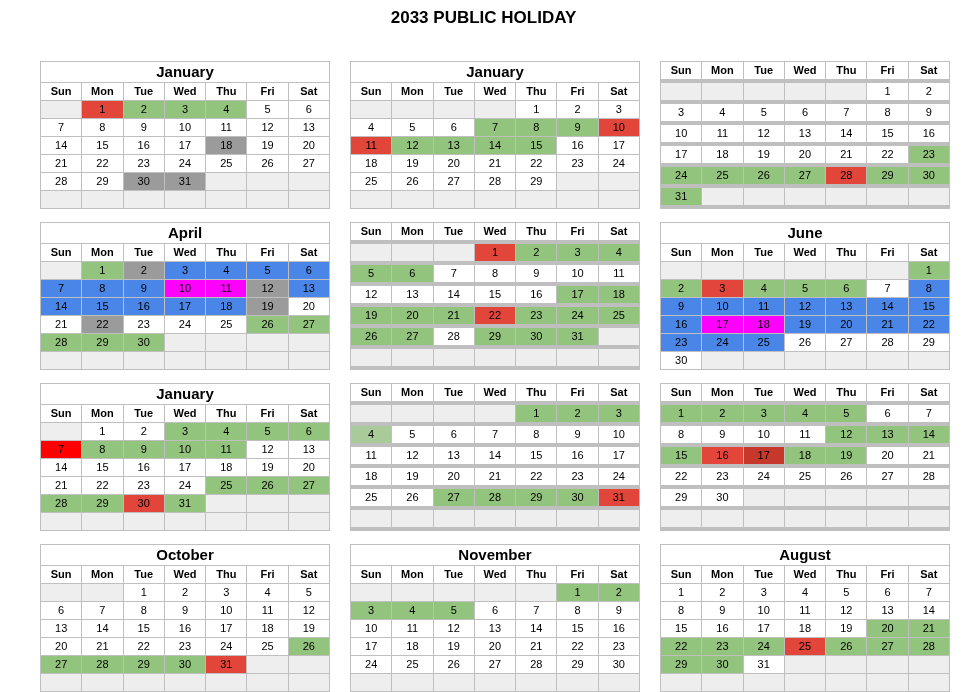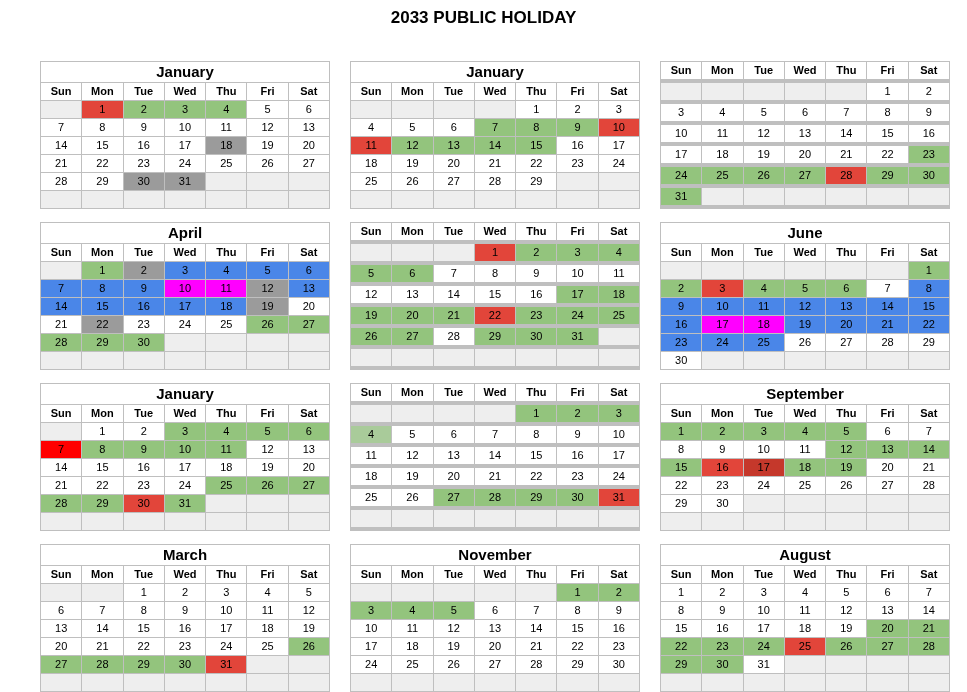--- a/index.html
+++ b/index.html
@@ -473,21 +473,20 @@
       <div class="day-cell" style="background: rgb(226, 69, 58);">31</div>
       <div class="day-cell" style="background: rgb(238, 238, 238);"></div>
       <div class="day-cell" style="background: rgb(238, 238, 238);"></div>
       <div class="day-cell" style="background: rgb(238, 238, 238);"></div>
       <div class="day-cell" style="background: rgb(238, 238, 238);"></div>
       <div class="day-cell" style="background: rgb(238, 238, 238);"></div>
       <div class="day-cell" style="background: rgb(238, 238, 238);"></div>
       <div class="day-cell" style="background: rgb(238, 238, 238);"></div>
     </div>
     <div class="month">
-      <div class="month-title">September</div>
       <div class="dow-cell">Sun</div>
       <div class="dow-cell">Mon</div>
       <div class="dow-cell">Tue</div>
       <div class="dow-cell">Wed</div>
       <div class="dow-cell">Thu</div>
       <div class="dow-cell">Fri</div>
       <div class="dow-cell">Sat</div>
       <div class="day-cell" style="background: rgb(147, 196, 125);">1</div>
       <div class="day-cell" style="background: rgb(147, 196, 125);">2</div>
       <div class="day-cell" style="background: rgb(147, 196, 125);">3</div>
@@ -525,21 +524,21 @@
       <div class="day-cell" style="background: rgb(238, 238, 238);"></div>
       <div class="day-cell" style="background: rgb(238, 238, 238);"></div>
       <div class="day-cell" style="background: rgb(238, 238, 238);"></div>
       <div class="day-cell" style="background: rgb(238, 238, 238);"></div>
       <div class="day-cell" style="background: rgb(238, 238, 238);"></div>
       <div class="day-cell" style="background: rgb(238, 238, 238);"></div>
       <div class="day-cell" style="background: rgb(238, 238, 238);"></div>
       <div class="day-cell" style="background: rgb(238, 238, 238);"></div>
     </div>
     <div class="month">
-      <div class="month-title">March</div>
+      <div class="month-title">October</div>
       <div class="dow-cell">Sun</div>
       <div class="dow-cell">Mon</div>
       <div class="dow-cell">Tue</div>
       <div class="dow-cell">Wed</div>
       <div class="dow-cell">Thu</div>
       <div class="dow-cell">Fri</div>
       <div class="dow-cell">Sat</div>
       <div class="day-cell" style="background: rgb(238, 238, 238);"></div>
       <div class="day-cell" style="background: rgb(238, 238, 238);"></div>
       <div class="day-cell" style="background: rgb(255, 255, 255);">1</div>

